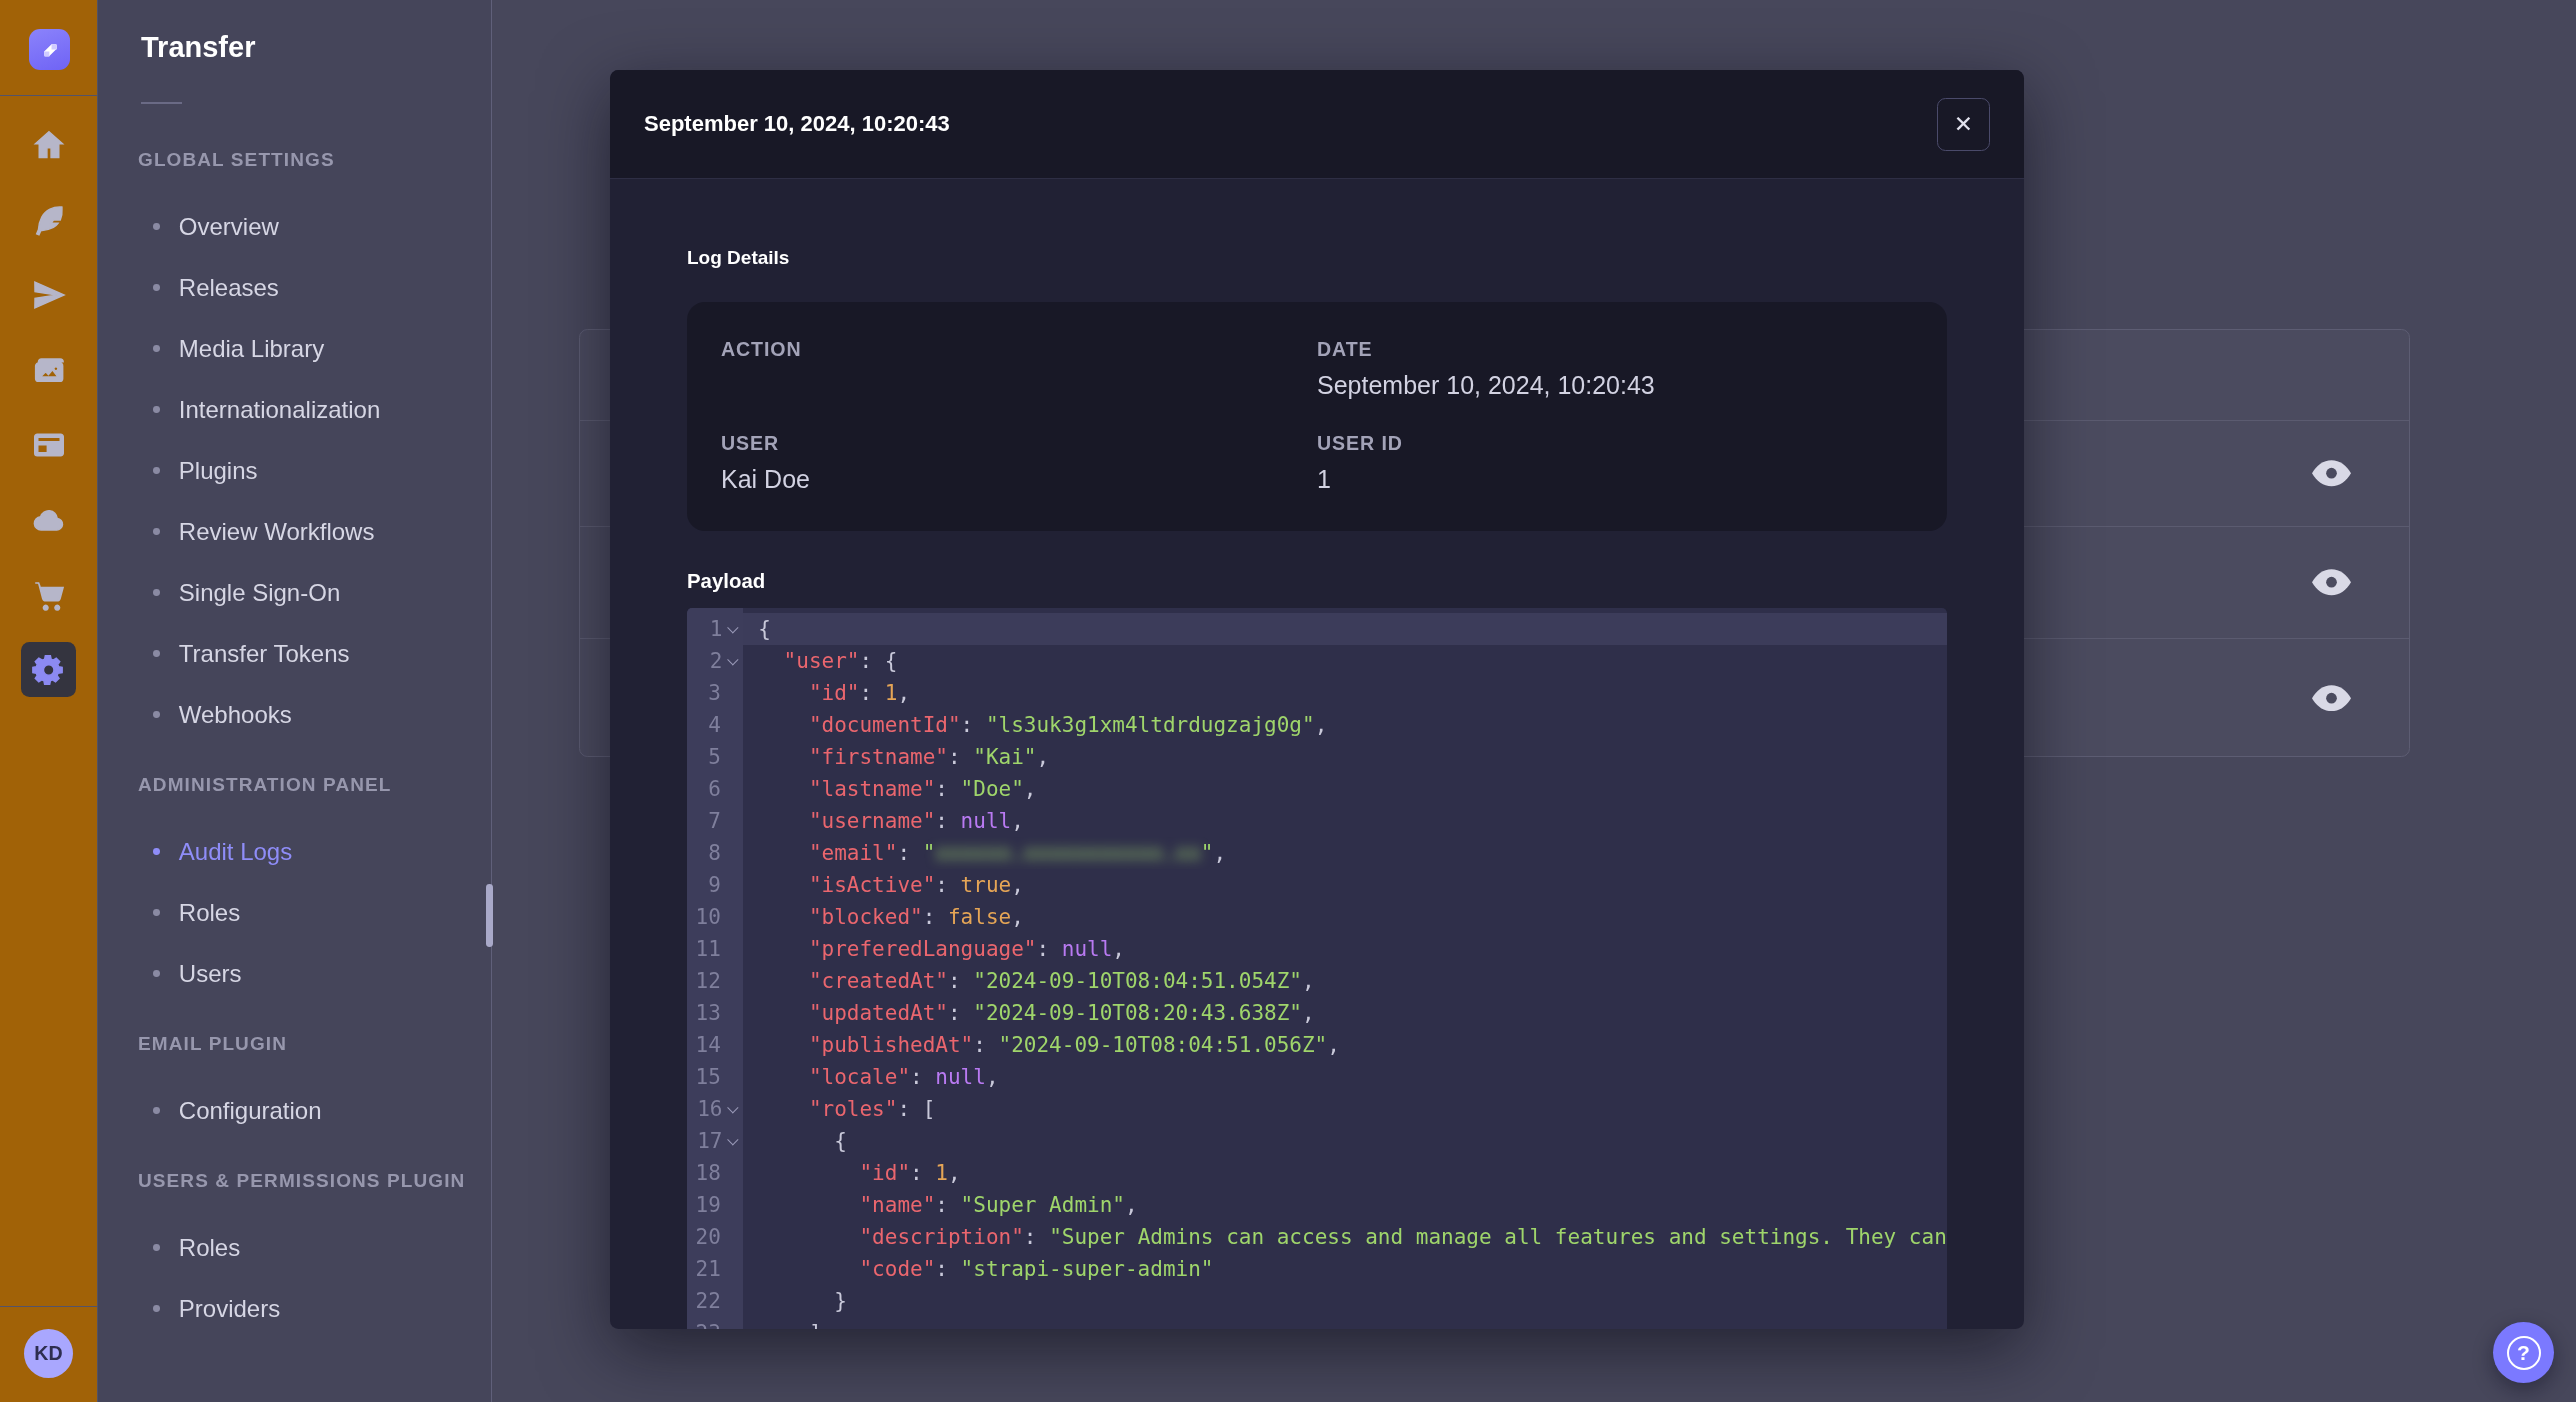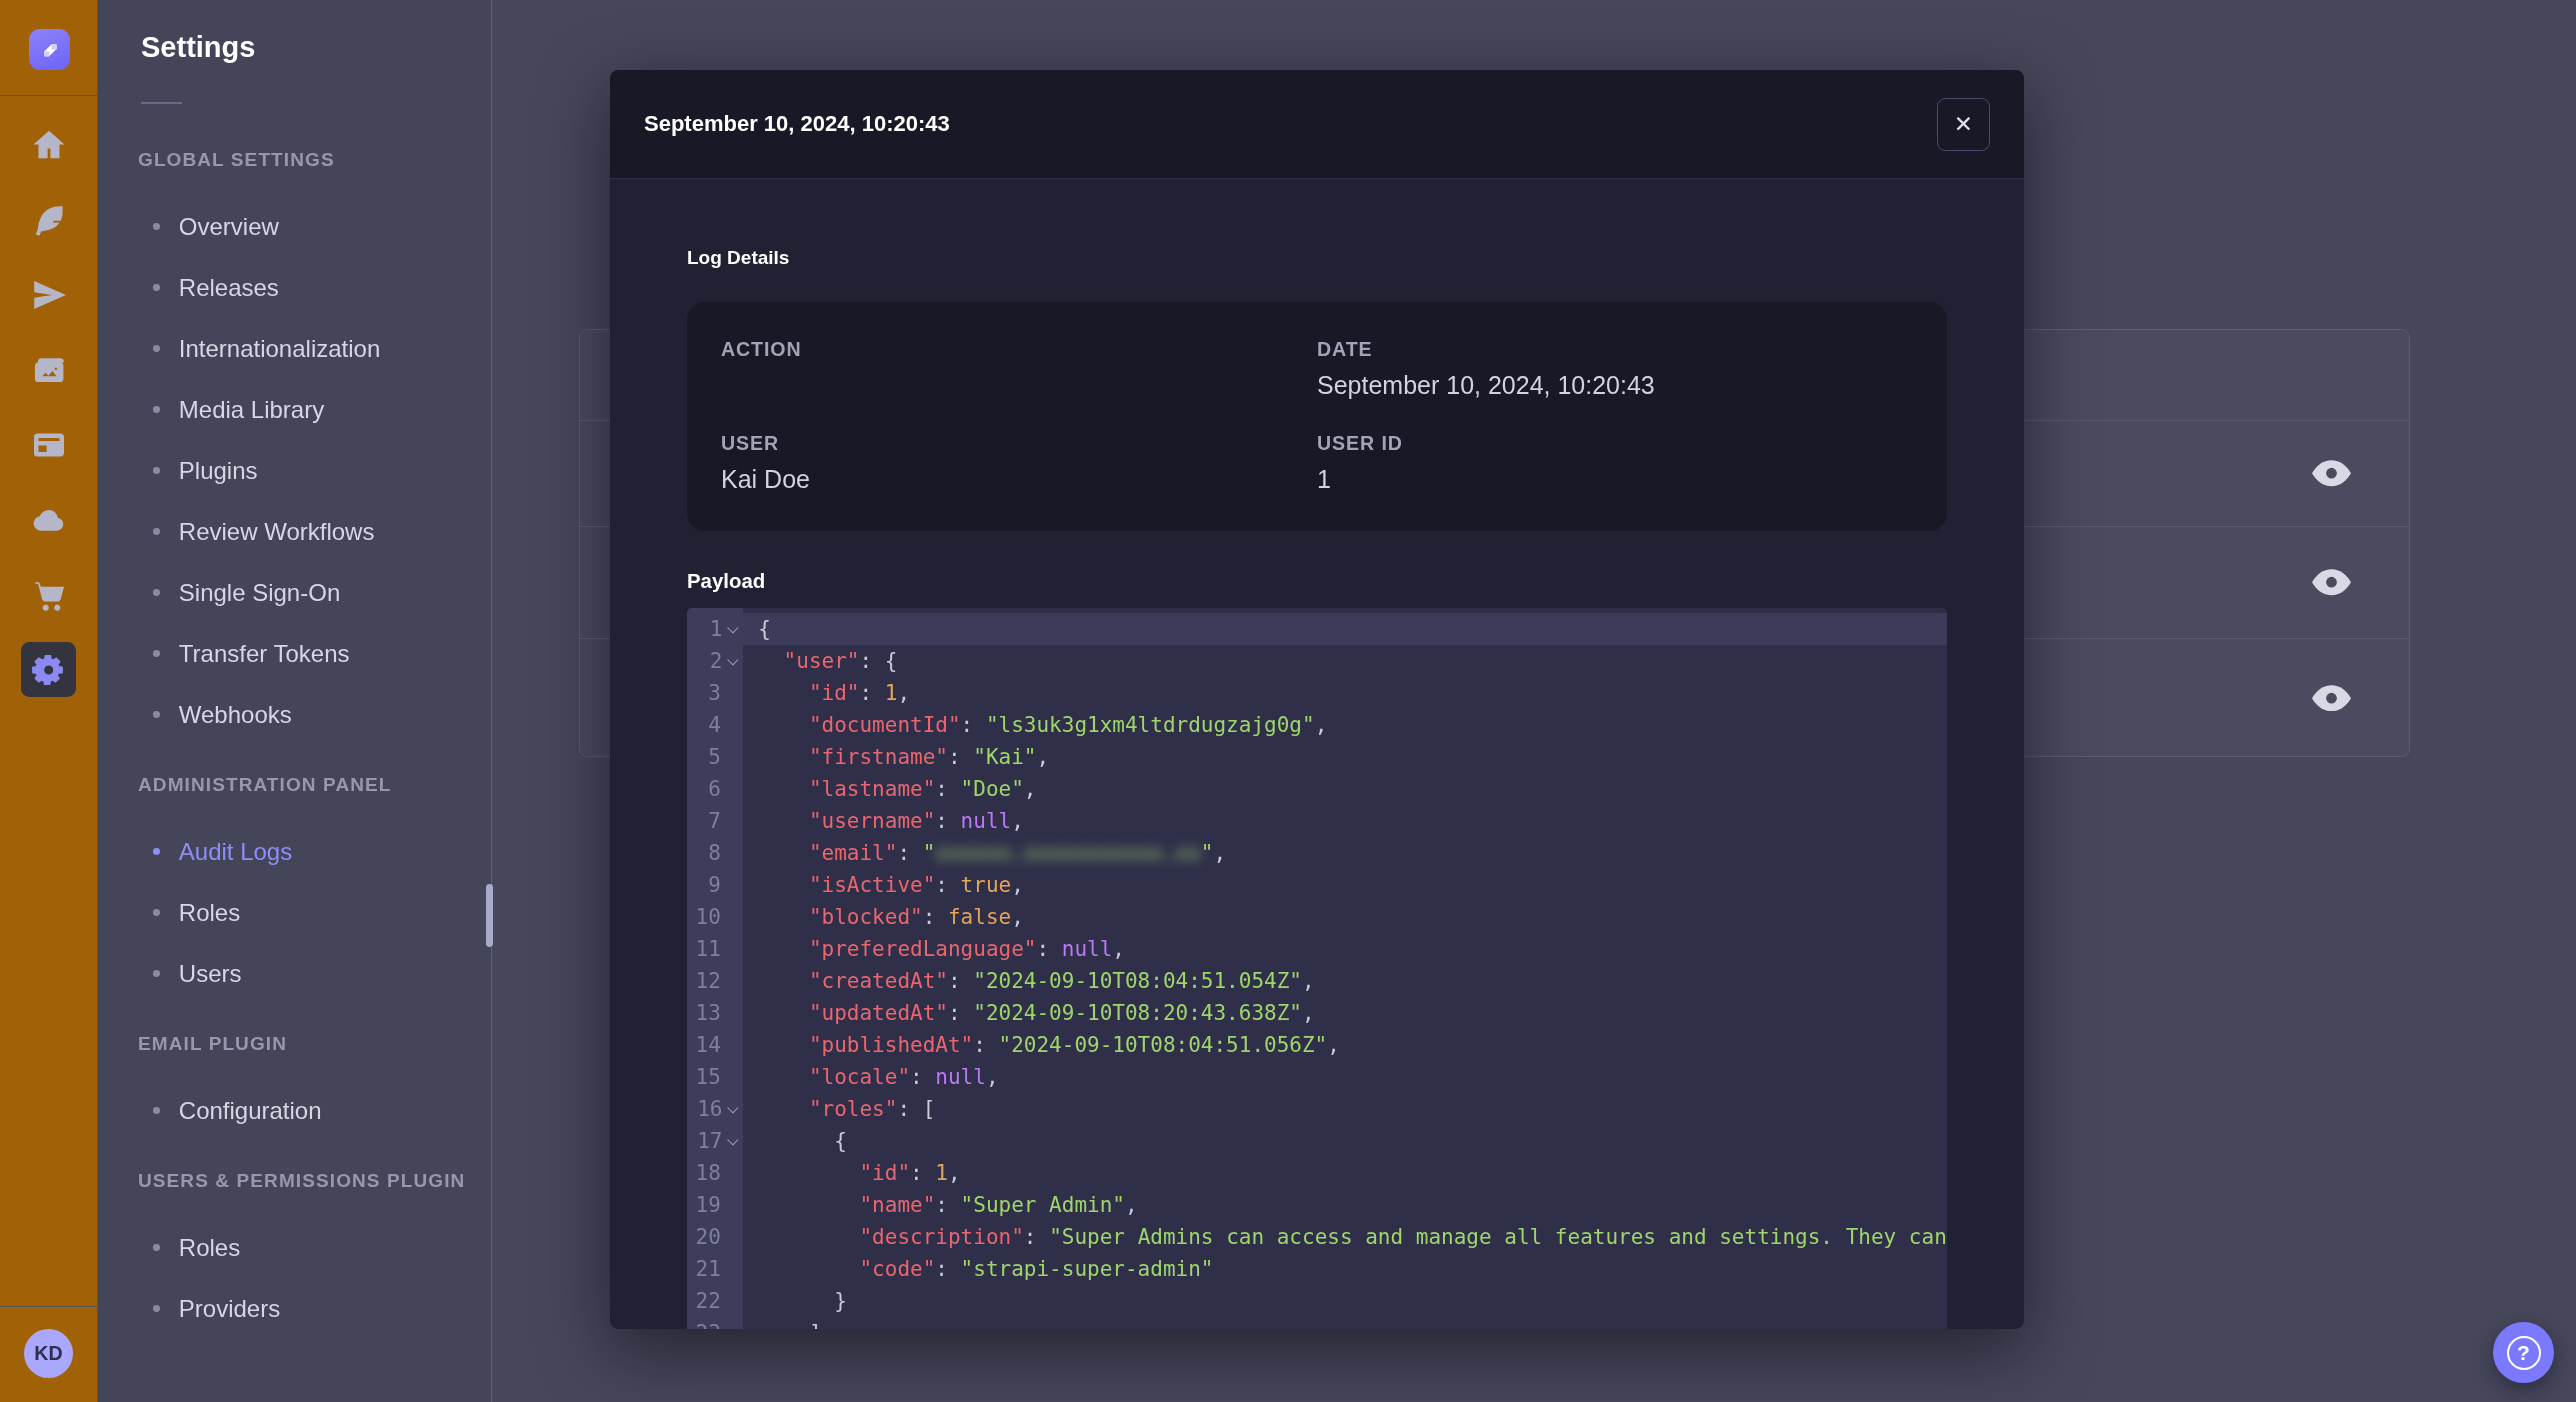--- a/index.html
+++ b/index.html
@@ -161,41 +161,41 @@
             <path fill-rule="evenodd" d="M21.3 13.8v-3.6l-2.5-.5a7.2 7.2 0 0 0-.6-1.5l1.4-2.1-2.5-2.5-2.1 1.4a7.2 7.2 0 0 0-1.5-.6l-.5-2.5h-3.6l-.5 2.5a7.2 7.2 0 0 0-1.5.6L4.8 3.6 2.3 6.1l1.4 2.1a7.2 7.2 0 0 0-.6 1.5l-2.5.5v3.6l2.5.5a7.2 7.2 0 0 0 .6 1.5l-1.4 2.1 2.5 2.5 2.1-1.4a7.2 7.2 0 0 0 1.5.6l.5 2.5h3.6l.5-2.5a7.2 7.2 0 0 0 1.5-.6l2.1 1.4 2.5-2.5-1.4-2.1a7.2 7.2 0 0 0 .6-1.5zM11.8 8.3a3.7 3.7 0 1 1 0 7.4 3.7 3.7 0 0 1 0-7.4z"></path>
           </svg>
         </span>
       </li>
     </ul>
   <div class="rail-div" style="top:1306px"></div>
   <div id="avatar">KD</div>
 </nav>
 
 <nav id="nav">
-  <div id="nav-title">Settings</div>
+  <div id="nav-title">Transfer</div>
   <div id="nav-title-div"></div>
   <div id="nav-sections">
       <div class="nav-section">
         <div class="nav-sec-header">GLOBAL SETTINGS</div>
         <ul class="nav-items">
           <li class="nav-item">
             <span class="bullet"></span>
             <span>Overview</span>
           </li>
           <li class="nav-item">
             <span class="bullet"></span>
             <span>Releases</span>
           </li>
           <li class="nav-item">
             <span class="bullet"></span>
+            <span>Media Library</span>
+          </li>
+          <li class="nav-item">
+            <span class="bullet"></span>
             <span>Internationalization</span>
-          </li>
-          <li class="nav-item">
-            <span class="bullet"></span>
-            <span>Media Library</span>
           </li>
           <li class="nav-item">
             <span class="bullet"></span>
             <span>Plugins</span>
           </li>
           <li class="nav-item">
             <span class="bullet"></span>
             <span>Review Workflows</span>
           </li>
           <li class="nav-item">

